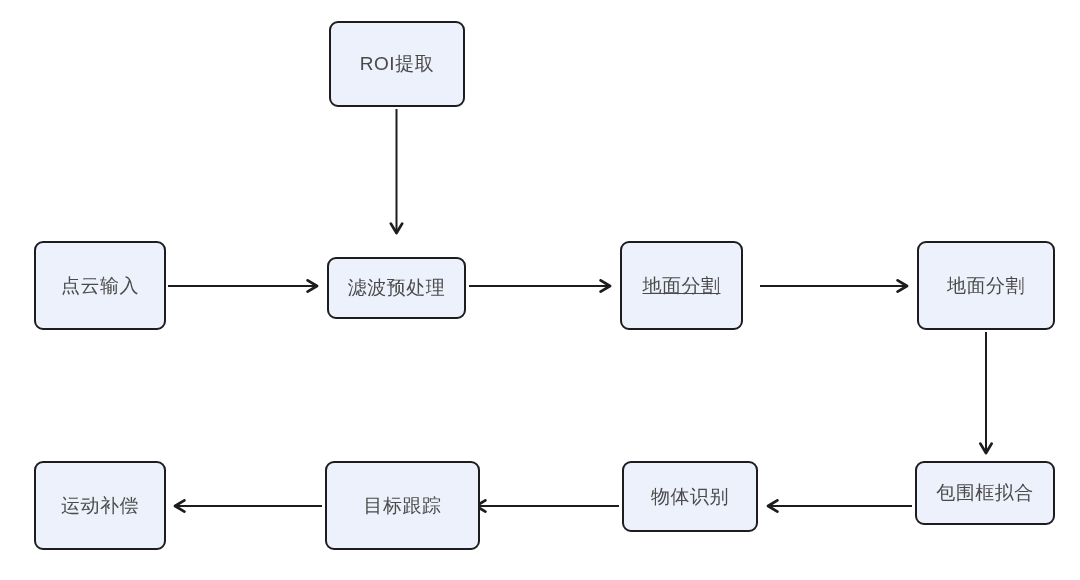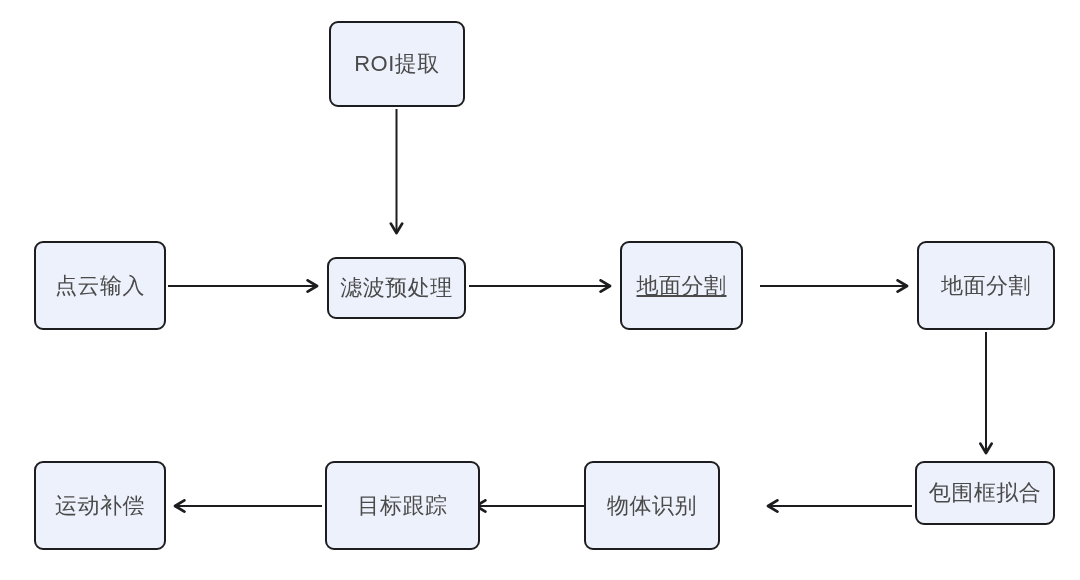--- a/index.html
+++ b/index.html
@@ -36,21 +36,21 @@
   }
   .node {
     position: absolute;
     display: flex;
     align-items: center;
     justify-content: center;
     background: var(--node_fill);
     border: 2.5px solid var(--node_border);
     border-radius: 9px;
     color: var(--node_text);
-    font-size: 22px;
+    font-size: 19px;
     letter-spacing: 0.5px;
     text-align: center;
   }
 </style>
 </head>
 <body>
 
 <div class="canvas">
 
   <svg class="edges-layer" width="1080" height="580" viewBox="0 0 1080 580" xmlns="http://www.w3.org/2000/svg">
@@ -86,20 +86,20 @@
   <div class="node" style="left:917px; top:241px; width:138px; height:89px;">
     <span>地面分割</span>
   </div>
 
   <div class="node" style="left:34px; top:461px; width:132px; height:89px;align-items:center;">
     <span>运动补偿</span>
   </div>
   <div class="node" style="left:325px; top:461px; width:155px; height:89px;">
     <span>目标跟踪</span>
   </div>
-  <div class="node" style="left:584px; top:461px; width:136px; height:89px;">
+  <div class="node" style="left:622px; top:461px; width:136px; height:71px;">
     <span>物体识别</span>
   </div>
   <div class="node" style="left:915px; top:461px; width:140px; height:64px;">
     <span>包围框拟合</span>
   </div>
 
 </div>
 
 </body></html>

